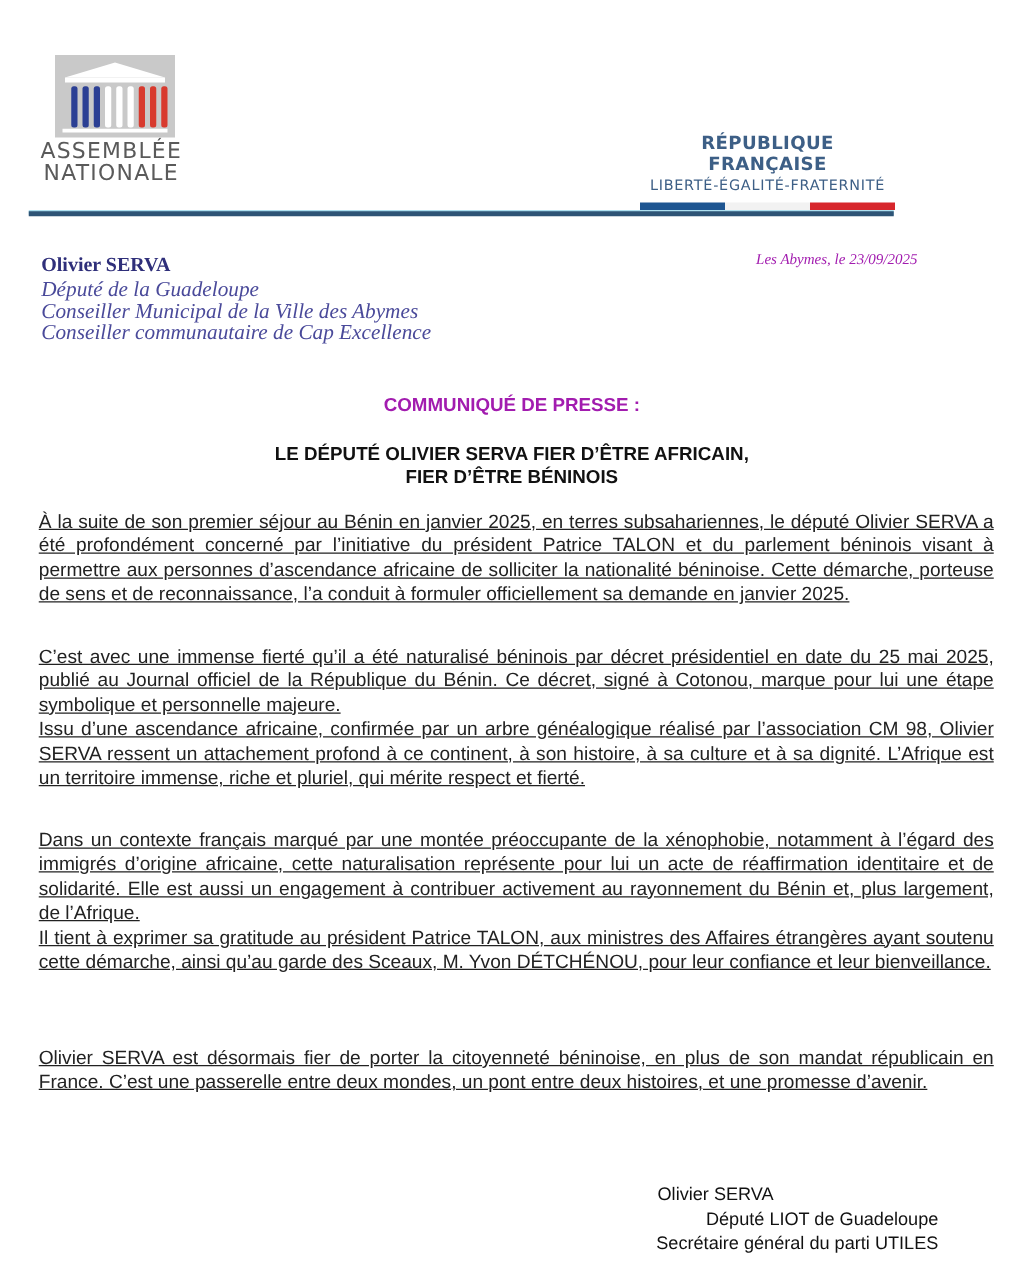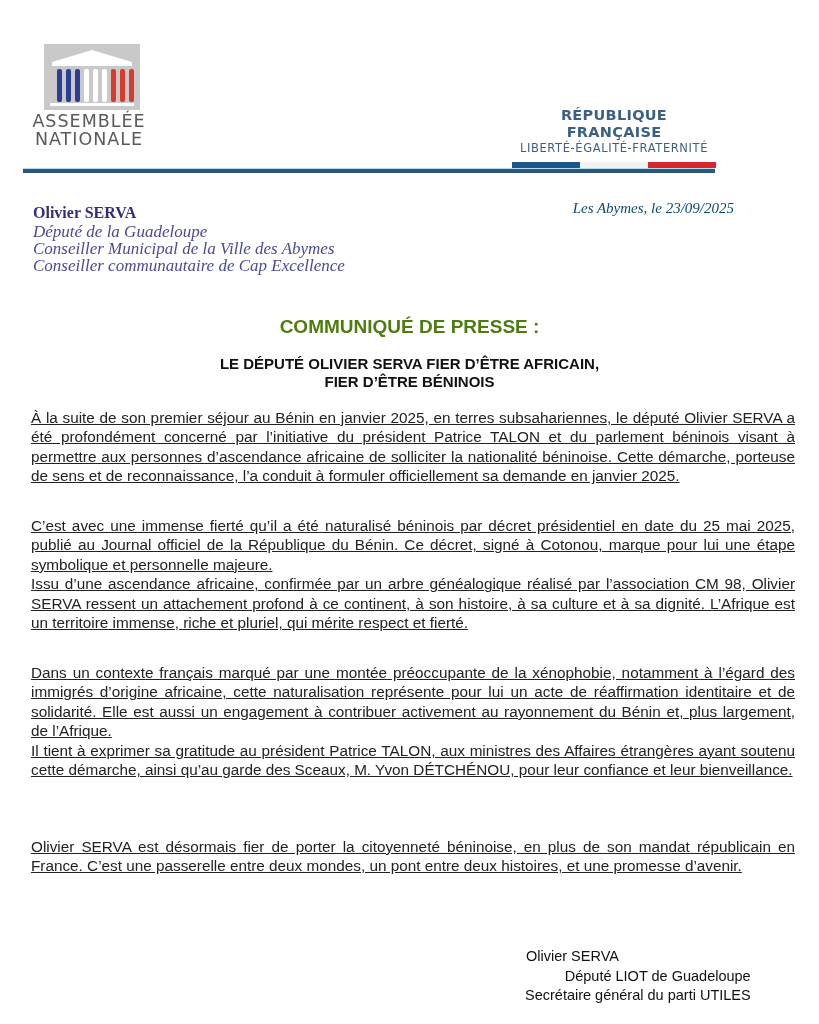--- a/index.html
+++ b/index.html
@@ -21,24 +21,24 @@
     .flag-white { background: #f2f2f2; }
     .flag-red { background: #d7262c; }
 
     .divider { position: absolute; left: 23px; top: 169px; width: 692px; height: 4px; background: #2e5476; box-shadow: 0 -1px 0 #aee0f0; }
 
     
     .author { position: absolute; left: 33px; top: 203px; font-family: "Liberation Serif", serif; color: #3a3a8c; }
     .author .name { font-weight: bold; font-size: 16px; line-height: 20px; color: #2f2f7a; }
     .author .role { font-style: italic; font-size: 17px; line-height: 17px; padding-left: 0; color: #4a4a9a; }
 
-    .date { position: absolute; right: 85px; top: 200px; font-family: "Liberation Serif", serif; font-style: italic; font-size: 15px; color: #0c4a6e; }
+    .date { position: absolute; right: 85px; top: 200px; font-family: "Liberation Serif", serif; font-style: italic; font-size: 12px; color: #a21caf; }
 
     
-    .press-label { position: absolute; left: 0; width: 819px; top: 316px; text-align: center; font-family: "Liberation Sans", sans-serif; font-weight: bold; font-size: 19px; color: #4d7c0f; }
+    .press-label { position: absolute; left: 0; width: 819px; top: 316px; text-align: center; font-family: "Liberation Sans", sans-serif; font-weight: bold; font-size: 15px; color: #a21caf; }
     .headline { position: absolute; left: 0; width: 819px; top: 355px; text-align: center; font-family: "Liberation Sans", sans-serif; font-weight: bold; font-size: 15px; line-height: 18px; color: #111; }
 
     
     .body-text { position: absolute; left: 31px; width: 764px; font-family: "Liberation Sans", sans-serif; font-size: 15.3px; line-height: 19.4px; color: #222; text-align: justify; }
     .body-text p { margin: 0; text-decoration: underline; }
     .p1 { top: 408px; }
     .p2 { top: 516px; }
     .p3 { top: 663px; }
     .p4 { top: 837px; }
 

